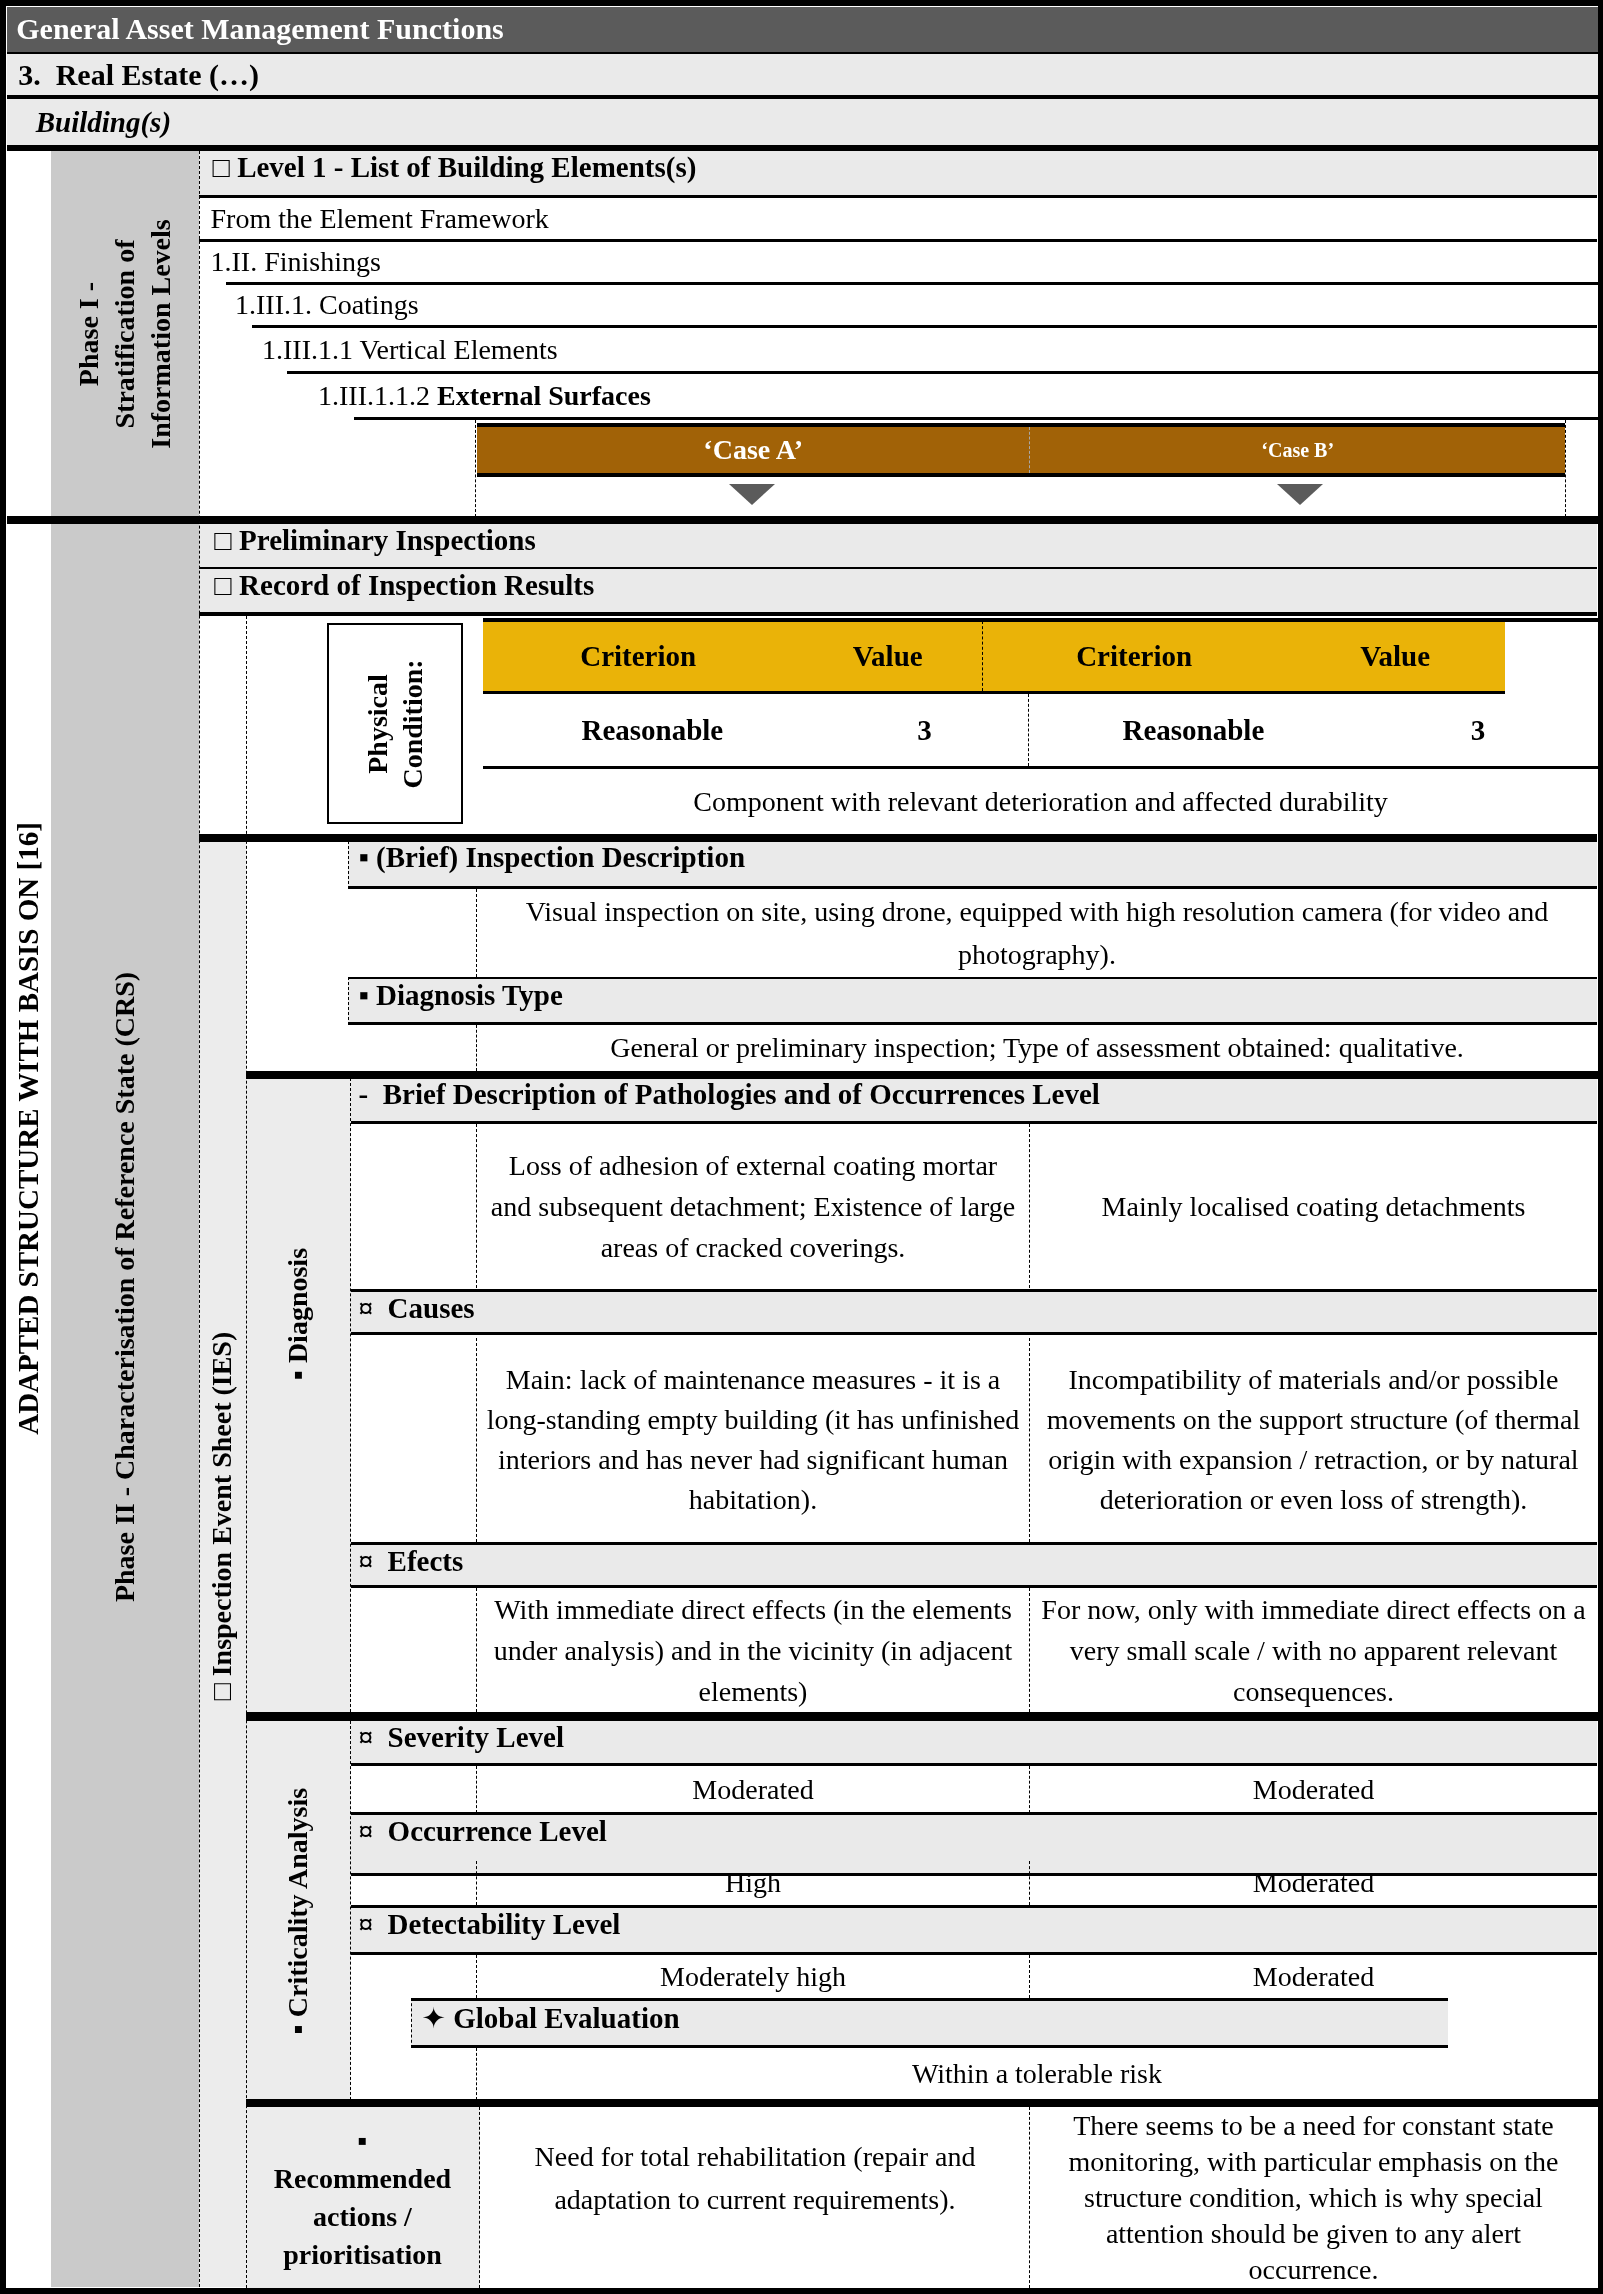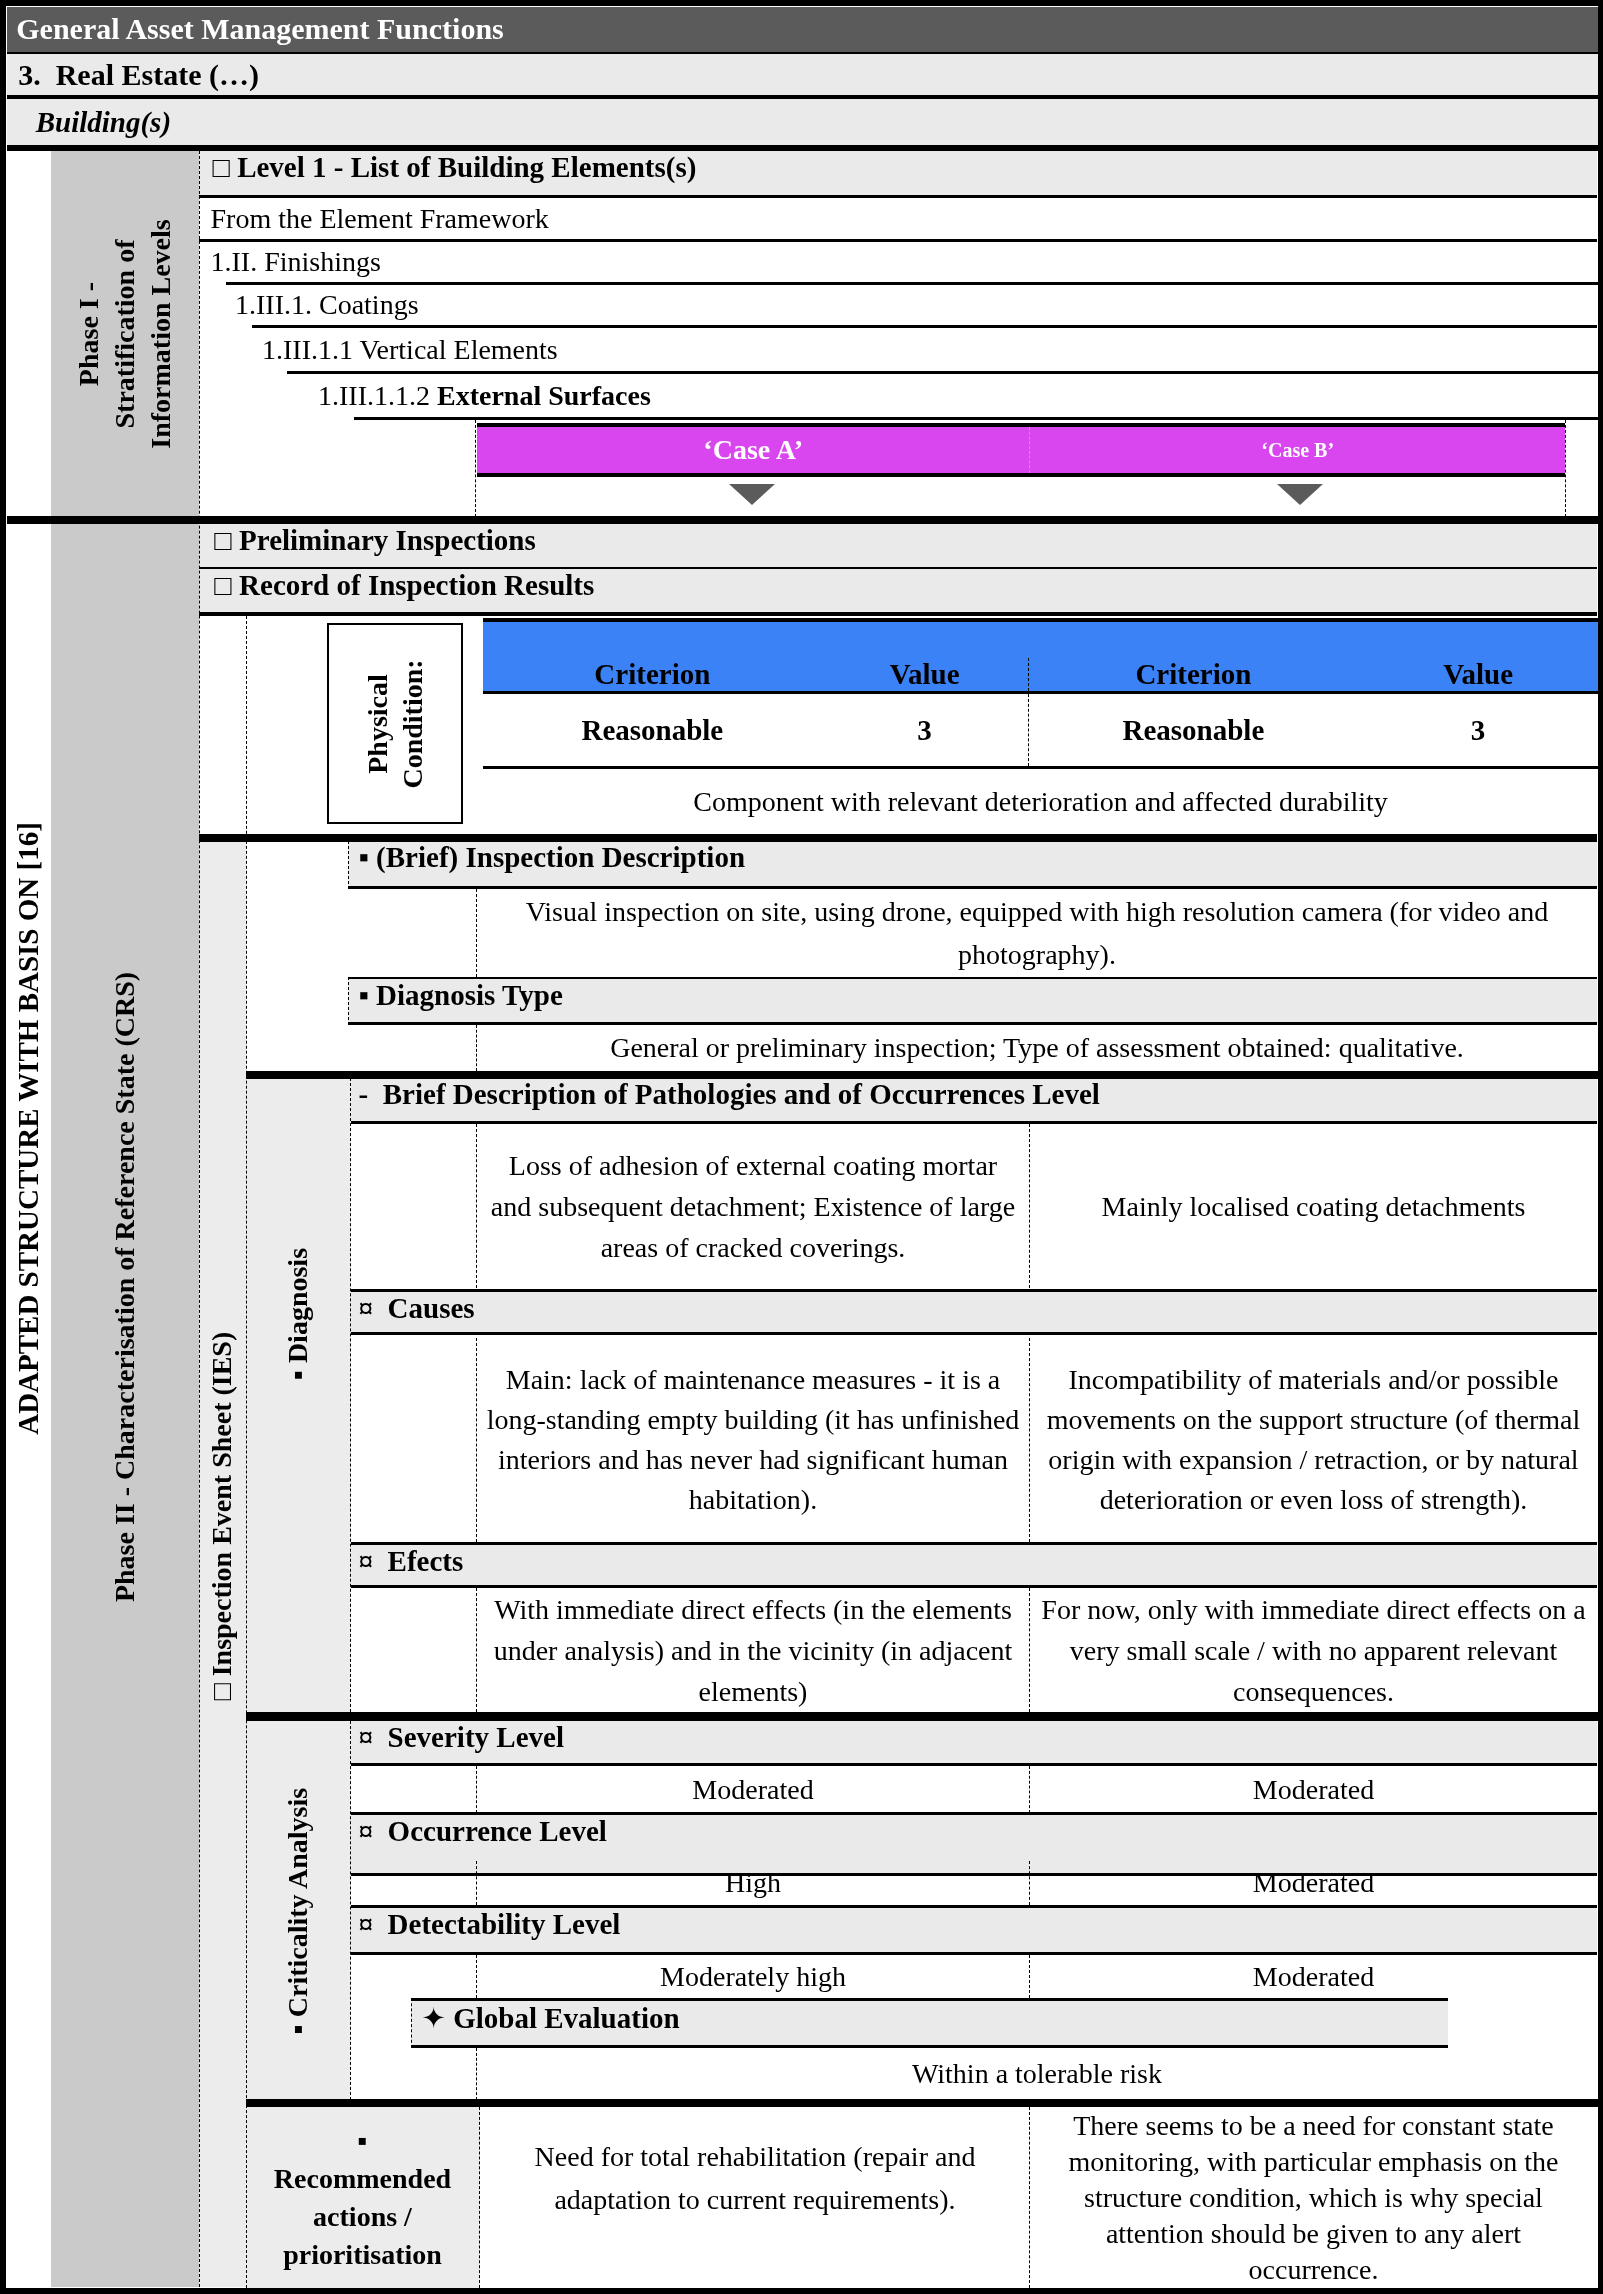--- a/index.html
+++ b/index.html
@@ -66,21 +66,21 @@
     <span>1.III.1.1 Vertical Elements</span>
   </div>
   <div class="abs blk" style="left:287px;top:371px;width:1311px;height:2.9px;"></div>
   <div class="abs item" style="left:199px;top:374px;width:1398px;height:43px;padding-left:119px;">
     <span>1.III.1.1.2 </span><span style="font-weight:bold;">External Surfaces</span>
   </div>
   <div class="abs blk" style="left:354px;top:417px;width:1244px;height:2.9px;"></div>
 
   <div class="abs dashv" style="left:475px;top:420px;height:97px;"></div>
   <div class="abs dashv" style="left:1565px;top:420px;height:97px;"></div>
-  <div class="abs" style="left:477px;top:423px;width:1088px;height:54px;display:flex;border-top:4.8px solid #000;border-bottom:4.8px solid #000;background:#d946ef;">
+  <div class="abs" style="left:477px;top:423px;width:1088px;height:54px;display:flex;border-top:4.8px solid #000;border-bottom:4.8px solid #000;background:#a16207;">
     <div class="cell" style="width:553px;color:#fff;font-weight:bold;font-size:28px;">
       <span>‘Case A’</span>
     </div>
     <div class="cell" style="width:535px;color:#fff;font-weight:bold;font-size:20px;border-left:1.9px dashed #a9a9a9;">
       <span>‘Case B’</span>
     </div>
   </div>
   <div class="abs tri" style="left:729px;top:484px;"></div>
   <div class="abs tri" style="left:1277px;top:484px;"></div>
 
@@ -91,21 +91,21 @@
   </div>
   <div class="abs hdr" style="left:199px;top:569px;width:1398px;height:47px;padding-left:15.3px;border-bottom:4.8px solid #000;">
     <span>□ Record of Inspection Results</span>
   </div>
 
   <div class="abs vwrap" style="left:327px;top:623px;width:136px;height:201px;border:2.9px solid #000;background:#fff;">
     <div class="vtext" style="font-size:28px;line-height:35px;">Physical
 Condition:</div>
   </div>
   <div class="abs blk" style="left:483px;top:618px;width:1115px;height:3.8px;"></div>
-  <div class="abs" style="left:483px;top:621px;width:1115px;height:73px;background:#3b82f6;display:flex;border-bottom:3.8px solid #000;align-items:flex-end;">
+  <div class="abs" style="left:483px;top:621px;width:1022px;height:73px;background:#eab308;display:flex;border-bottom:3.8px solid #000;">
     <div class="cell" style="width:339px;font-weight:bold;font-size:29px;">Criterion</div>
     <div class="cell" style="width:206px;font-weight:bold;font-size:29px;">Value</div>
     <div class="cell" style="width:330px;font-weight:bold;font-size:29px;border-left:1.9px dashed #000;">Criterion</div>
     <div class="cell" style="width:240px;font-weight:bold;font-size:29px;">Value</div>
   </div>
   <div class="abs" style="left:483px;top:694px;width:1115px;height:75px;background:#fff;display:flex;border-bottom:3.8px solid #000;">
     <div class="cell" style="width:339px;font-weight:bold;font-size:29px;">Reasonable</div>
     <div class="cell" style="width:206px;font-weight:bold;font-size:29px;">3</div>
     <div class="cell" style="width:330px;font-weight:bold;font-size:29px;border-left:1.9px dashed #000;">Reasonable</div>
     <div class="cell" style="width:240px;font-weight:bold;font-size:29px;">3</div>

